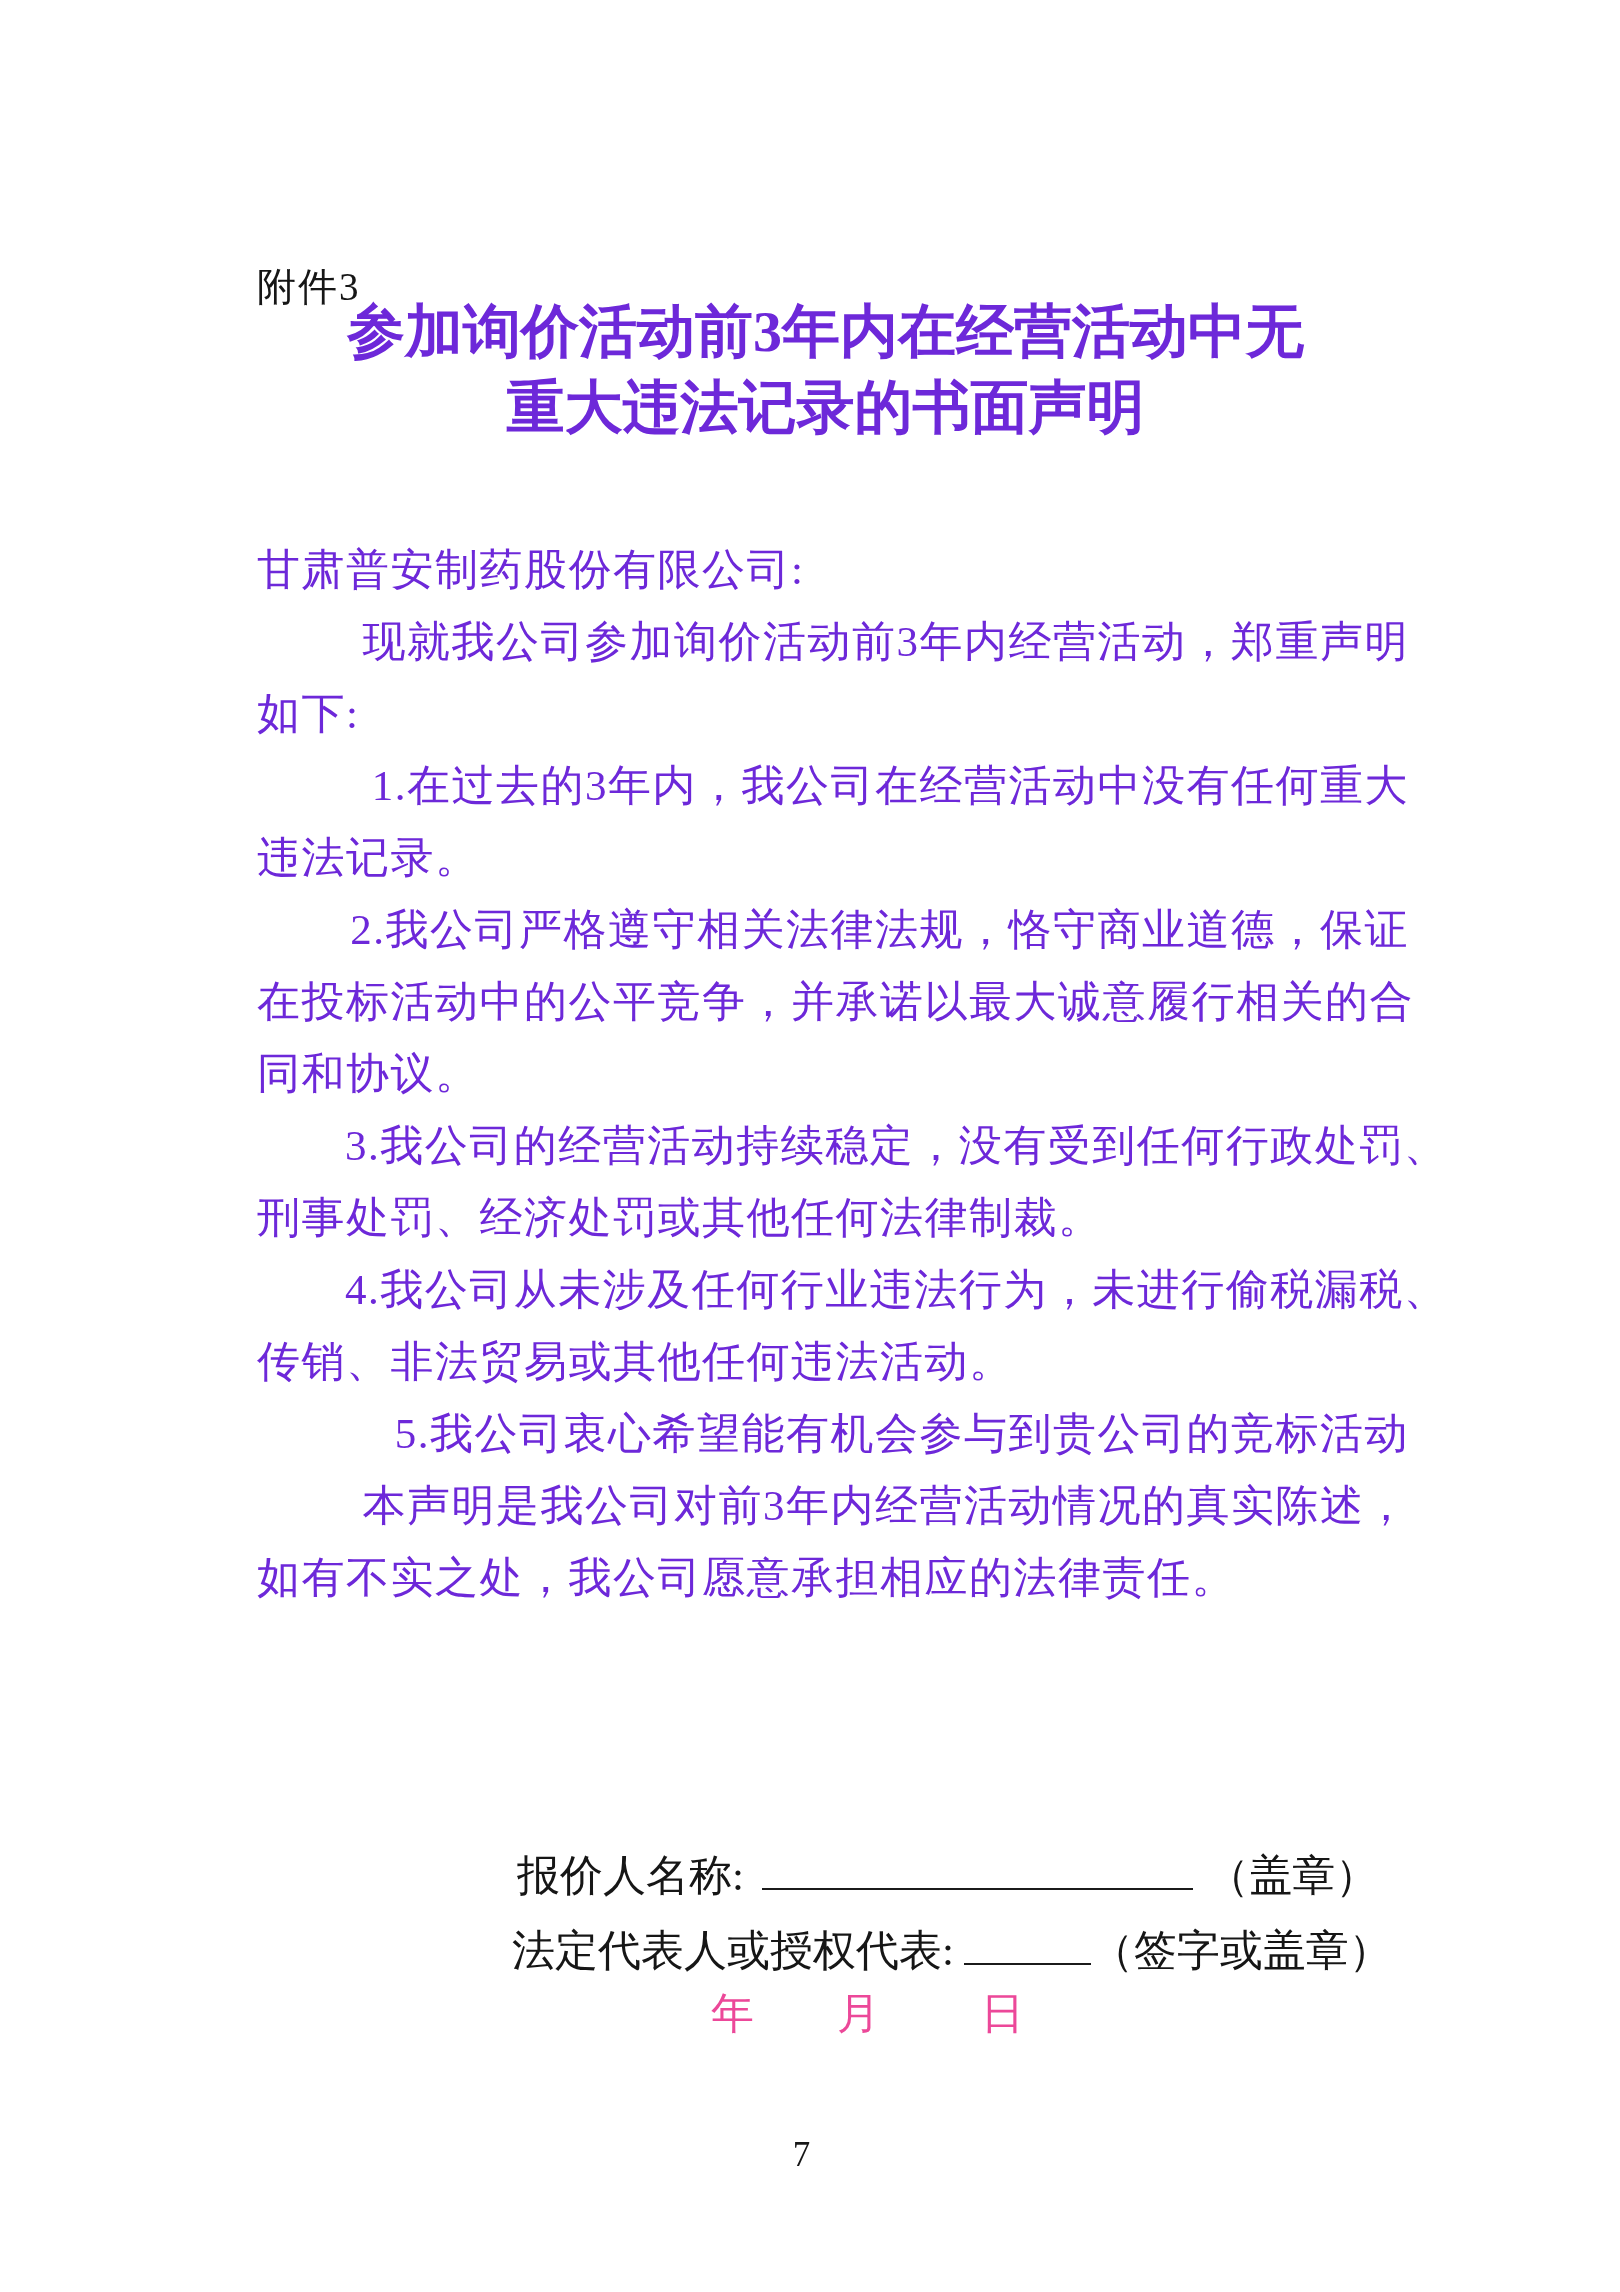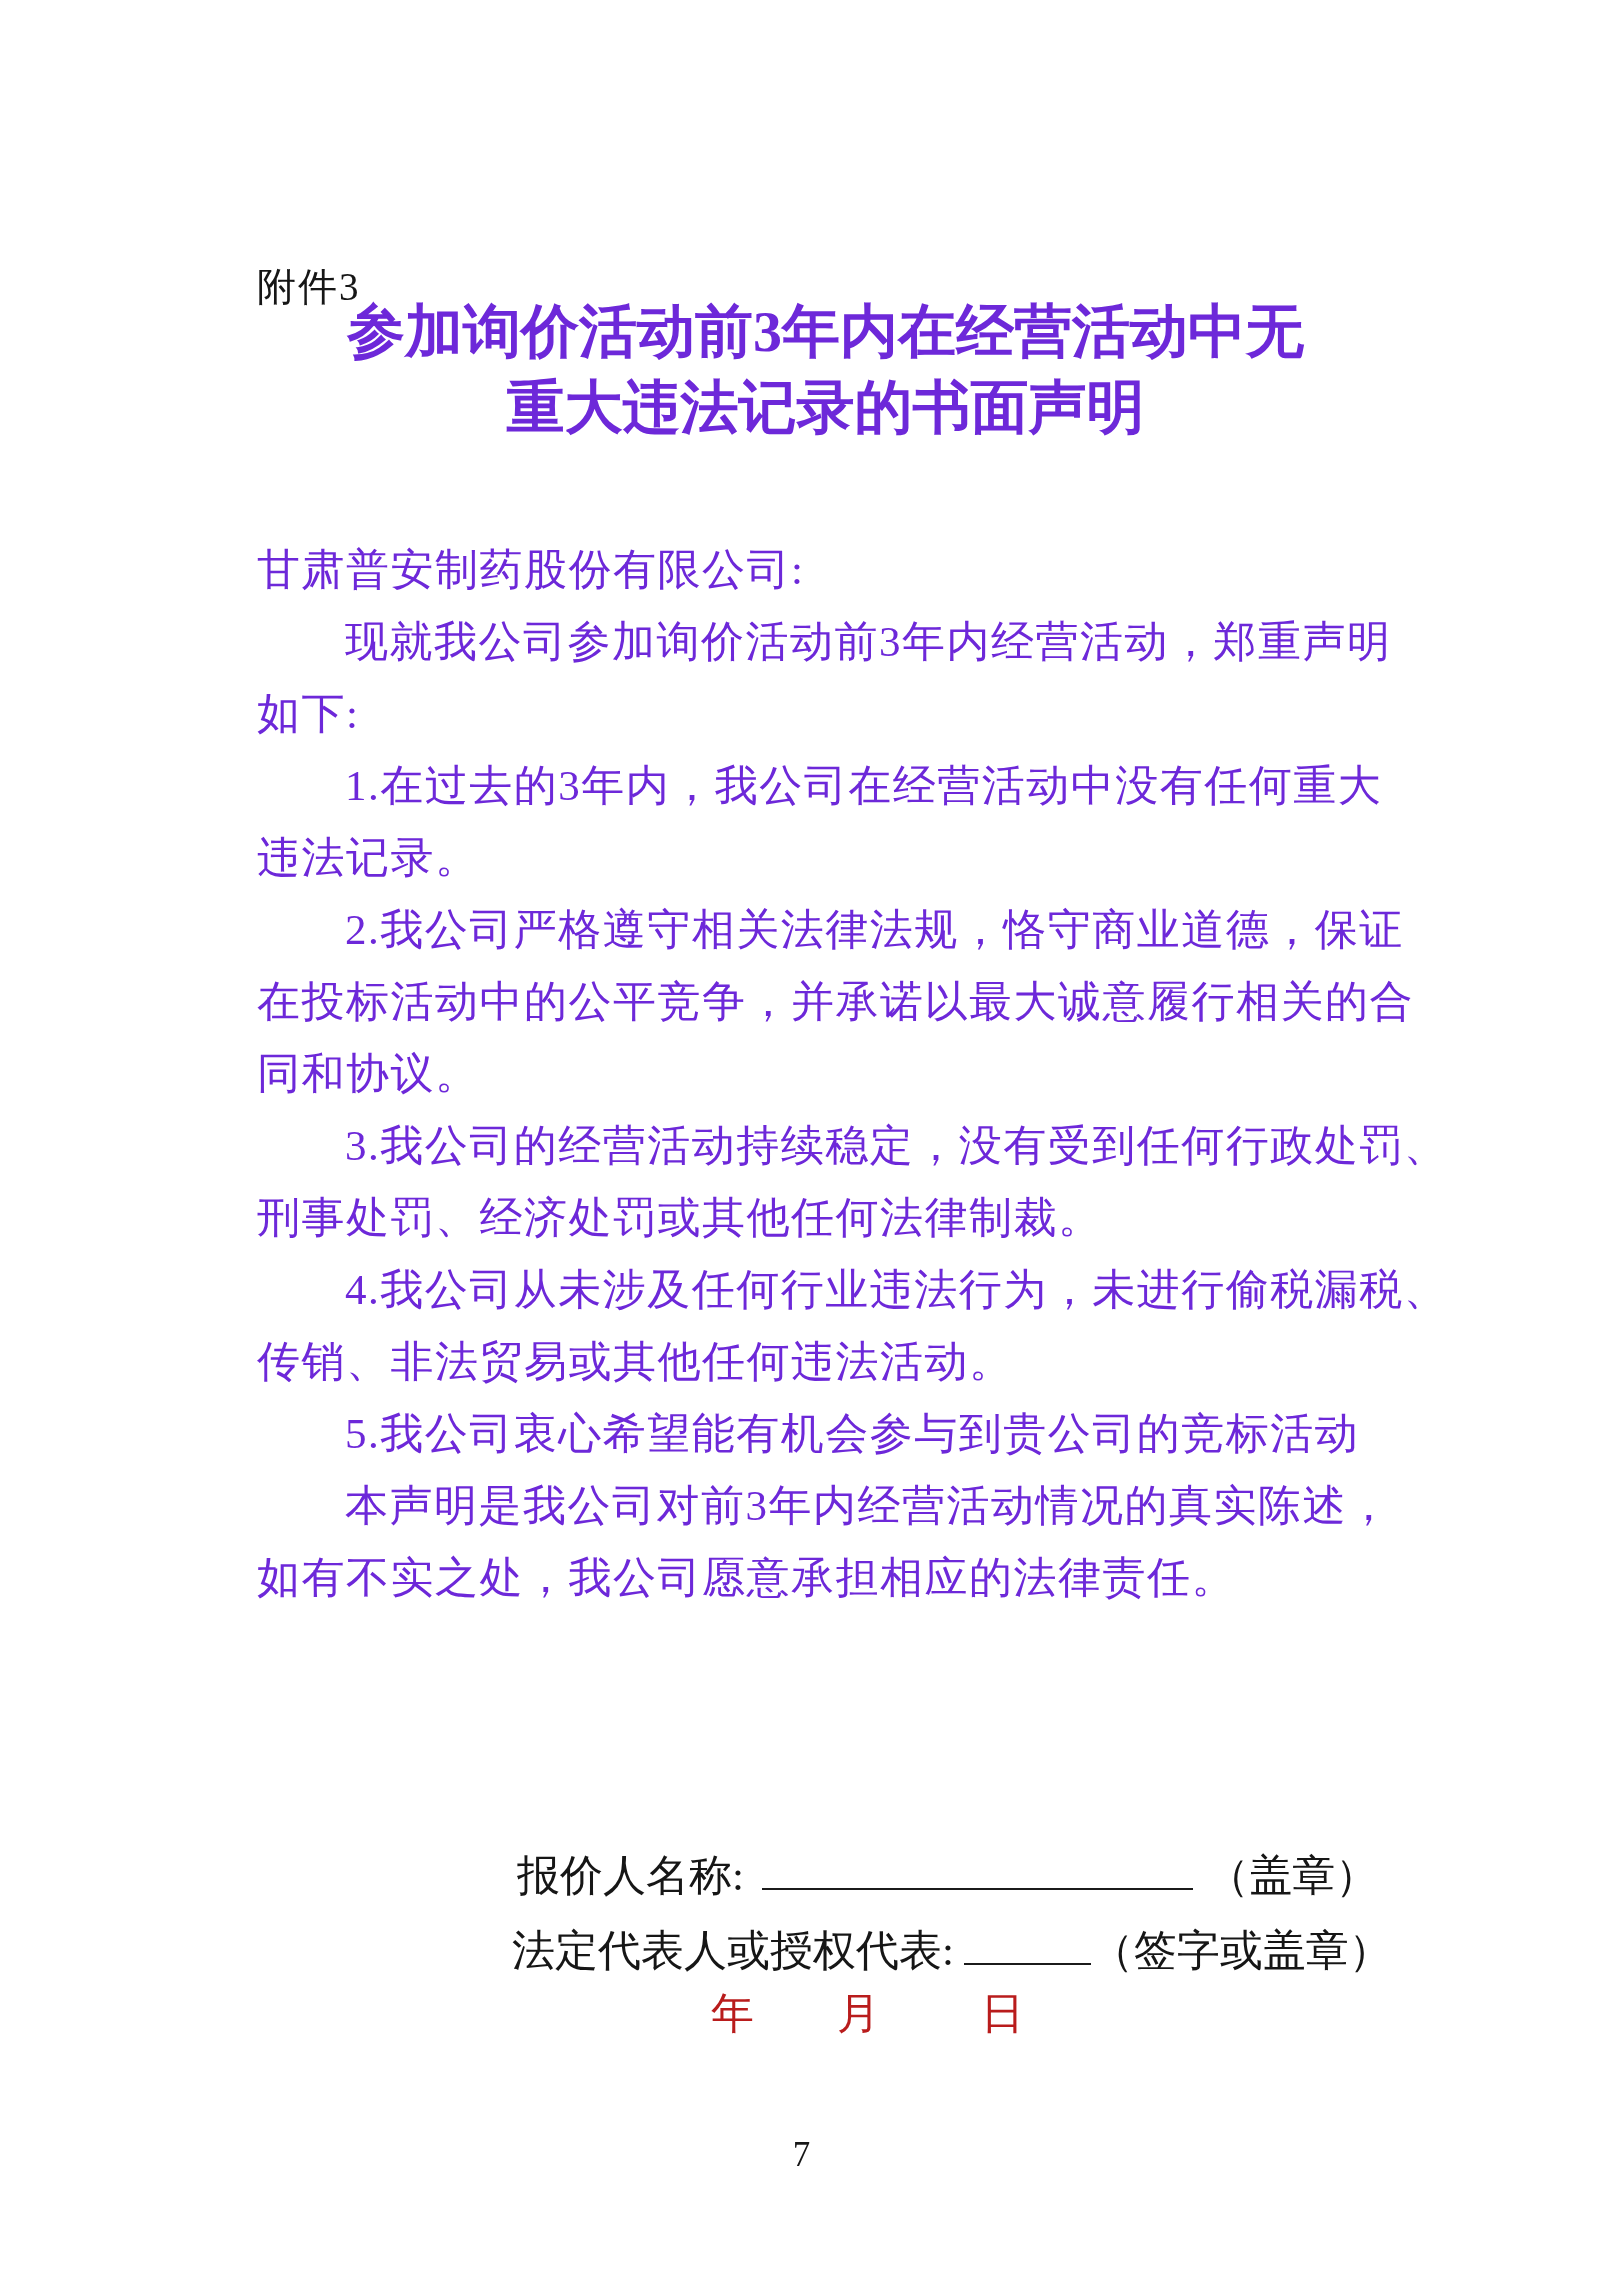--- a/index.html
+++ b/index.html
@@ -46,20 +46,21 @@
   }
   .ln {
     font-size: 43px;
     line-height: 72px;
     letter-spacing: 1.5px;
     white-space: nowrap;
     color: #6d28d9;
   }
   .ln.ind {
     padding-left: 88px;
+    text-align: right;
   }
   .sig-row {
     position: absolute;
     font-size: 43px;
     line-height: 49px;
     white-space: nowrap;
     color: #161616;
   }
   .sig-row-1 { left: 517px; top: 1847px; }
   .sig-row-2 { left: 512px; top: 1922px; }
@@ -71,21 +72,21 @@
   }
   .uline-long { width: 431px; margin-left: 17.6px; margin-right: 13.7px; }
   .uline-short { width: 127px; margin-left: 9.8px; margin-right: 0px; }
   .date-row {
     position: absolute;
     left: 711px;
     top: 1989px;
     font-size: 43px;
     line-height: 49px;
     white-space: nowrap;
-    color: #b91c1c;
+    color: #ec4899;
   }
   .date-row .gap-month { margin-left: 83px; }
   .date-row .gap-day { margin-left: 101px; }
   .page-number {
     position: absolute;
     left: 0;
     top: 2135px;
     width: 1603px;
     text-align: center;
     font-size: 35px;

